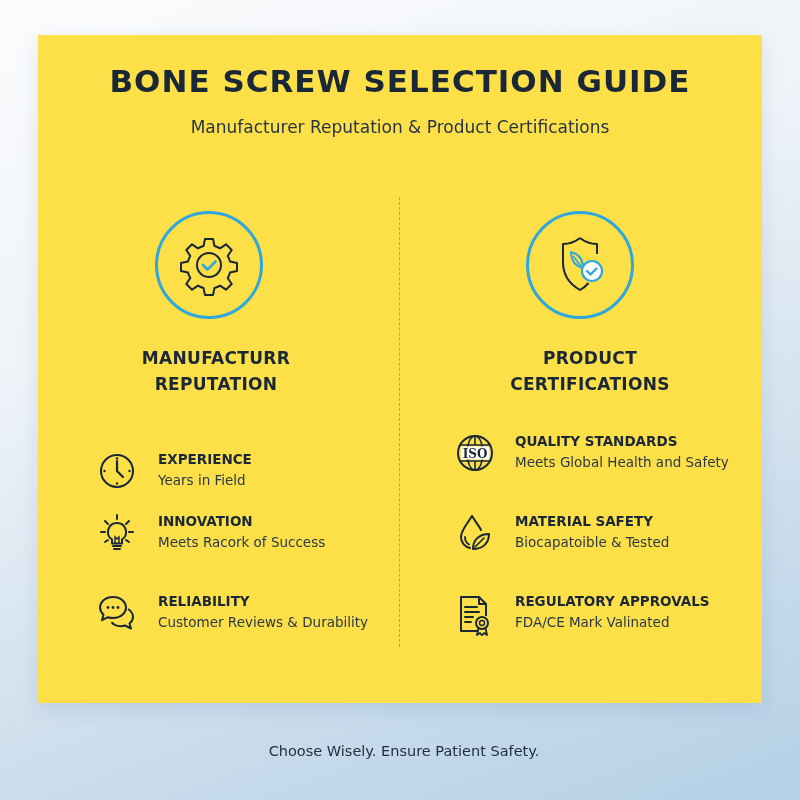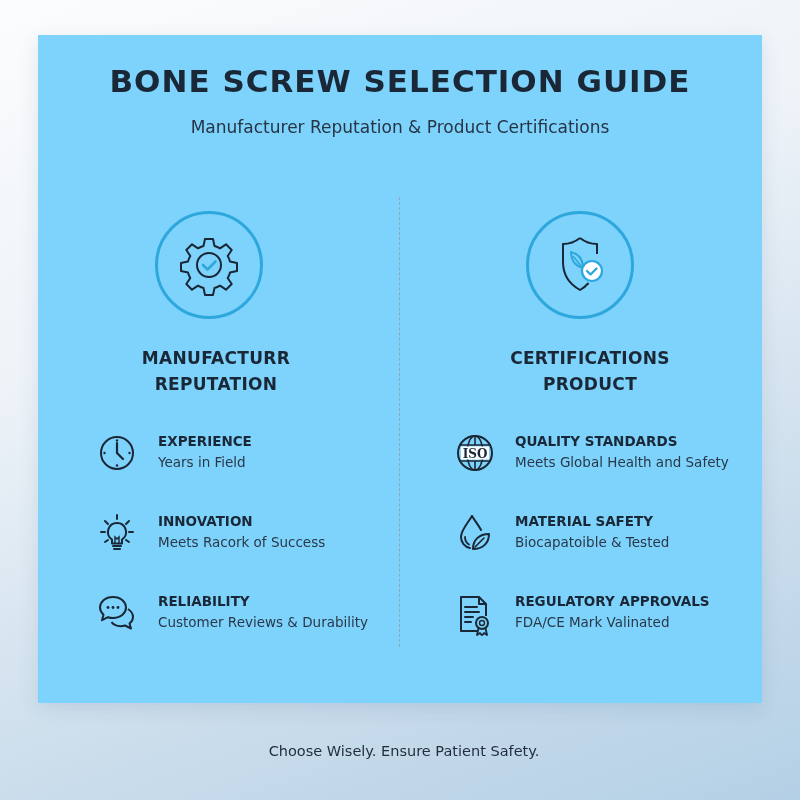--- a/index.html
+++ b/index.html
@@ -4,21 +4,21 @@
   <style>
     html, body { margin: 0; padding: 0; }
     body {
       width: 800px; height: 800px; overflow: hidden; position: relative;
       background: linear-gradient(160deg, #fbfcfd 0%, #eef3f8 35%, #c9dceb 75%, #b4d0e6 100%);
       font-family: "DejaVu Sans", "Liberation Sans", sans-serif;
       color: #1c2a3a;
     }
     .card {
       position: absolute; left: 38px; top: 35px; width: 724px; height: 668px;
-      background: #7dd3fc;
+      background: #fde047;
       box-shadow: 0 6px 18px rgba(40, 80, 120, 0.12);
     }
     .title {
       position: absolute; left: 0; right: 0; top: 28px;
       text-align: center; font-weight: bold; font-size: 31px; letter-spacing: 1px;
       color: #1a2736;
     }
     .subtitle {
       position: absolute; left: 0; right: 0; top: 82px;
       text-align: center; font-size: 17px; color: #263445;
@@ -76,21 +76,21 @@
         <path d="M28 6 h8 l1.5 7 a19 19 0 0 1 5.5 2.3 l6-4 5.7 5.7 -4 6 a19 19 0 0 1 2.3 5.5 l7 1.5 v8 l-7 1.5 a19 19 0 0 1 -2.3 5.5 l4 6 -5.7 5.7 -6-4 a19 19 0 0 1 -5.5 2.3 l-1.5 7 h-8 l-1.5-7 a19 19 0 0 1 -5.5-2.3 l-6 4 -5.7-5.7 4-6 a19 19 0 0 1 -2.3-5.5 l-7-1.5 v-8 l7-1.5 a19 19 0 0 1 2.3-5.5 l-4-6 5.7-5.7 6 4 a19 19 0 0 1 5.5-2.3 z" stroke="#1a2736" stroke-width="2" stroke-linejoin="round"></path>
         <circle cx="32" cy="32" r="12" stroke="#1a2736" stroke-width="2"></circle>
         <path d="M26 32 l4.5 4.5 l8-8" stroke="#2ea7dd" stroke-width="2.6" stroke-linecap="round" stroke-linejoin="round"></path>
       </svg>
     </div>
     <div class="col-title">
       <div>MANUFACTURR</div>
       <div>REPUTATION</div>
     </div>
 
-    <div class="item" style="top:398px;">
+    <div class="item" style="top:416px;">
       <div class="icon">
         <svg width="38" height="40" viewBox="0 0 38 40" fill="none">
           <circle cx="19" cy="20" r="16" stroke="#1a2736" stroke-width="2"></circle>
           <path d="M19 10 v10 l6 6" stroke="#1a2736" stroke-width="2.2" stroke-linecap="round"></path>
           <circle cx="19" cy="7.5" r="1.2" fill="#1a2736"></circle>
           <circle cx="19" cy="32.5" r="1.2" fill="#1a2736"></circle>
           <circle cx="6.5" cy="20" r="1.2" fill="#1a2736"></circle>
           <circle cx="31.5" cy="20" r="1.2" fill="#1a2736"></circle>
         </svg>
       </div>
@@ -131,22 +131,22 @@
       <svg width="66" height="66" viewBox="0 0 66 66" fill="none">
         <path d="M33 6 c-5 4-11 6-17 6 v18 c0 14 8 23 17 28 c3-1.7 6-4 8.5-7" stroke="#1a2736" stroke-width="2" stroke-linejoin="round"></path>
         <path d="M33 6 c5 4 11 6 17 6 v10" stroke="#1a2736" stroke-width="2" stroke-linejoin="round"></path>
         <path d="M24 20 c8 2 12 8 12 16 c-8-2-12-8-12-16 z" stroke="#2ea7dd" stroke-width="2" stroke-linejoin="round"></path>
         <path d="M26 24 l8 10" stroke="#2ea7dd" stroke-width="1.6"></path>
         <circle cx="45" cy="39" r="10" fill="#ffffff" stroke="#2ea7dd" stroke-width="2.2"></circle>
         <path d="M40 39 l3.5 3.5 l6-6" stroke="#2ea7dd" stroke-width="2.4" stroke-linecap="round" stroke-linejoin="round"></path>
       </svg>
     </div>
     <div class="col-title">
+      <div>PRODUCT</div>
       <div>CERTIFICATIONS</div>
-      <div>PRODUCT</div>
     </div>
 
     <div class="item" style="top:398px;">
       <div class="icon">
         <svg width="40" height="40" viewBox="0 0 40 40" fill="none">
           <circle cx="20" cy="20" r="17" stroke="#1a2736" stroke-width="2"></circle>
           <ellipse cx="20" cy="20" rx="8" ry="17" stroke="#1a2736" stroke-width="1.6"></ellipse>
           <path d="M4 12 h32 M4 28 h32 M20 3 v9 M20 28 v9" stroke="#1a2736" stroke-width="1.6"></path>
           <rect x="6" y="13.5" width="28" height="13" fill="#ffffff"></rect>
           <text x="20" y="25" text-anchor="middle" font-family="DejaVu Serif, serif" font-weight="bold" font-size="12" fill="#1a2736">ISO</text>

